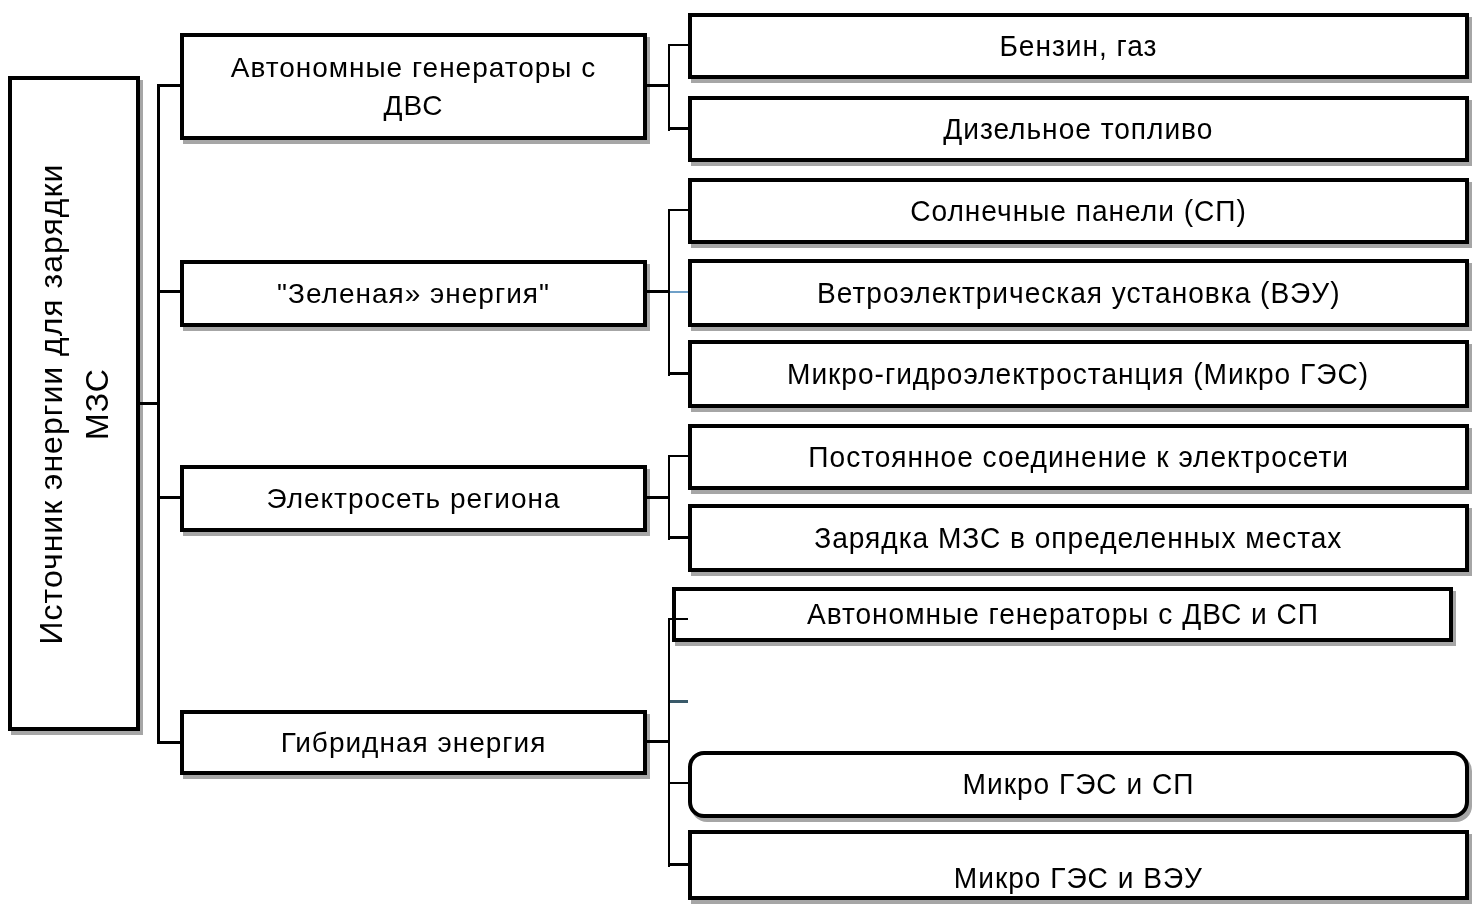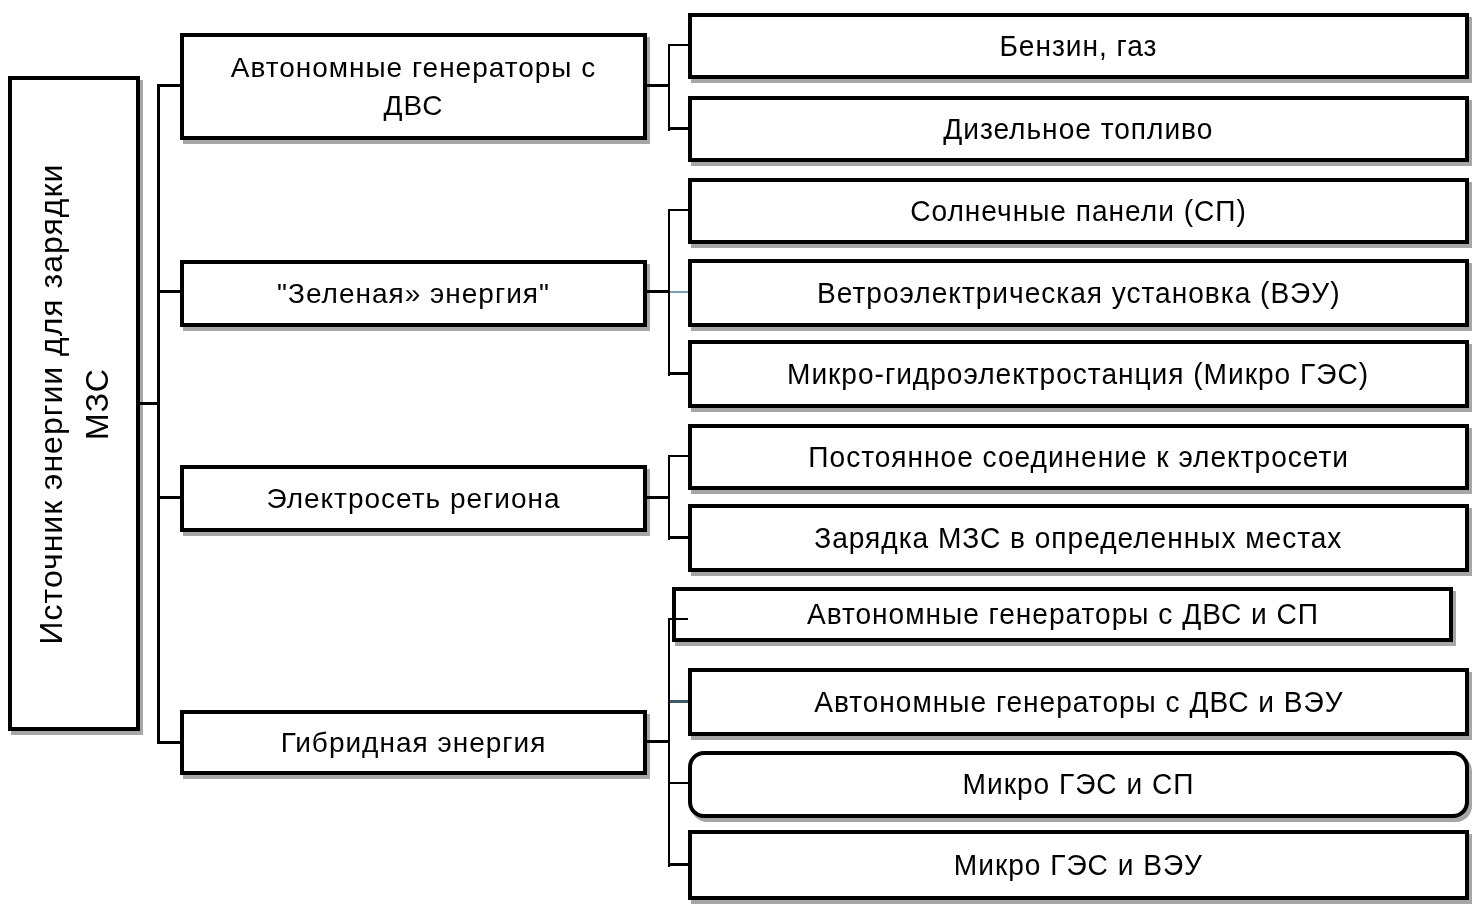--- a/index.html
+++ b/index.html
@@ -105,27 +105,24 @@
   <div class="box child" style="left:688px;top:424px;width:781px;height:66px;">
     <div class="label">Постоянное соединение к электросети</div>
   </div>
   <div class="box child" style="left:688px;top:504px;width:781px;height:68px;">
     <div class="label">Зарядка МЗС в определенных местах</div>
   </div>
 
   <div class="box child" style="left:672px;top:587px;width:781px;height:55px;">
     <div class="label">Автономные генераторы с ДВС и СП</div>
   </div>
-  <div class="box child" style="left:688px;top:668px;width:781px;height:68px;">
-    <div class="label">Автономные генераторы с ДВС и ВЭУ</div>
-  </div>
   <div class="box child" style="left:688px;top:751px;width:781px;height:67px;border-radius:16px;">
     <div class="label">Микро ГЭС и СП</div>
   </div>
-  <div class="box child" style="left:688px;top:830px;width:781px;height:70px;">
+  <div class="box child" style="left:688px;top:830px;width:781px;height:70px;align-items:flex-end;">
     <div class="label">Микро ГЭС и ВЭУ</div>
   </div>
 
   <div class="line" style="left:138px;top:402px;width:19px;height:3px;"></div>
   <div class="line" style="left:157px;top:84px;width:3px;height:660px;"></div>
   <div class="line" style="left:160px;top:84px;width:20px;height:3px;"></div>
   <div class="line" style="left:160px;top:290px;width:20px;height:3px;"></div>
   <div class="line" style="left:160px;top:496px;width:20px;height:3px;"></div>
   <div class="line" style="left:160px;top:741px;width:20px;height:3px;"></div>
 

